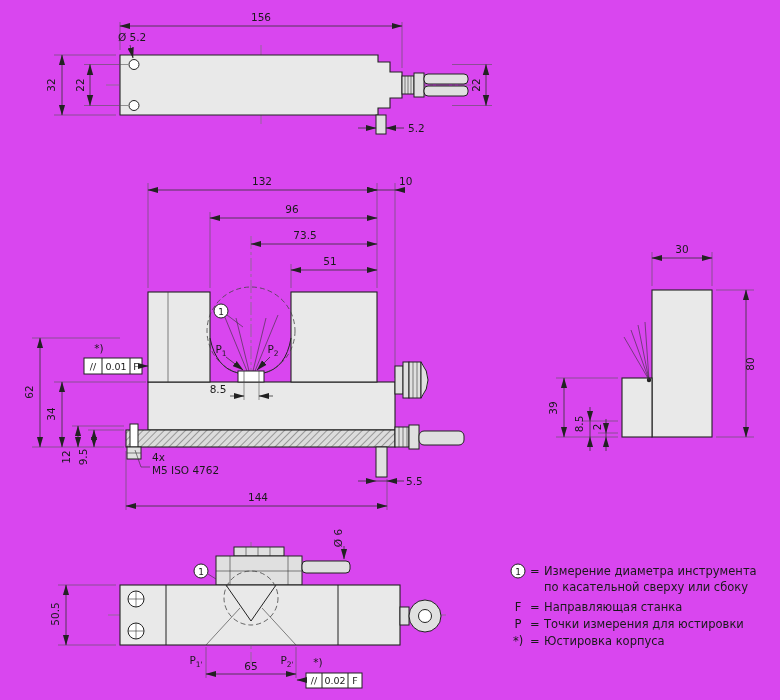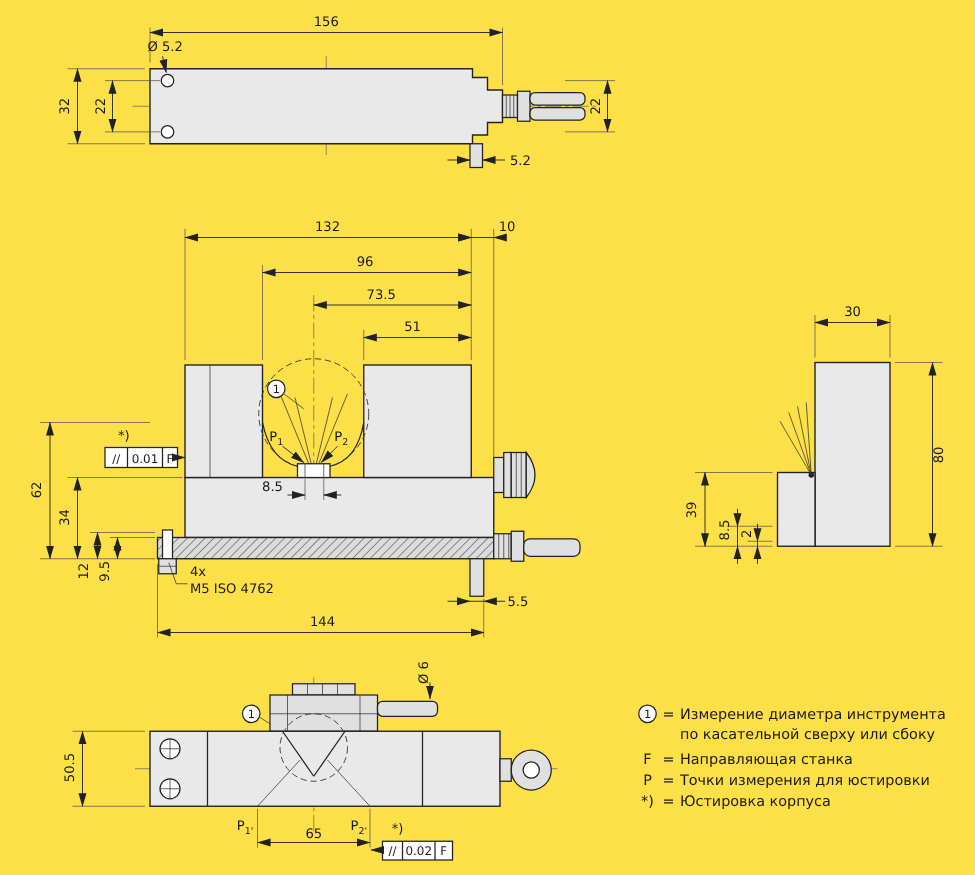--- a/index.html
+++ b/index.html
@@ -1,16 +1,16 @@
 <!DOCTYPE html>
 <html><head>
 <meta charset="utf-8">
 <style>
   html,body{margin:0;padding:0;background:#fff;}
-  #stage{position:relative;width:780px;height:700px;background:#fde047;overflow:hidden;}
+  #stage{position:relative;width:780px;height:700px;background:#d946ef;overflow:hidden;}
   svg{display:block;}
   svg text{font-family:"DejaVu Sans","Liberation Sans",sans-serif;fill:#1a1a1a;}
   .dtxt{font-size:10.5px;}
   .stxt{font-size:9px;}
   .ftxt{font-size:9.5px;}
   .ltxt{font-size:11.5px;}
   .body{fill:#e9e9e9;stroke:#222;stroke-width:1.1;}
   .body2{fill:#e0e0e0;stroke:#222;stroke-width:1;}
   .white{fill:#fff;stroke:#222;stroke-width:1;}
   .line{stroke:#222;stroke-width:1;fill:none;}

